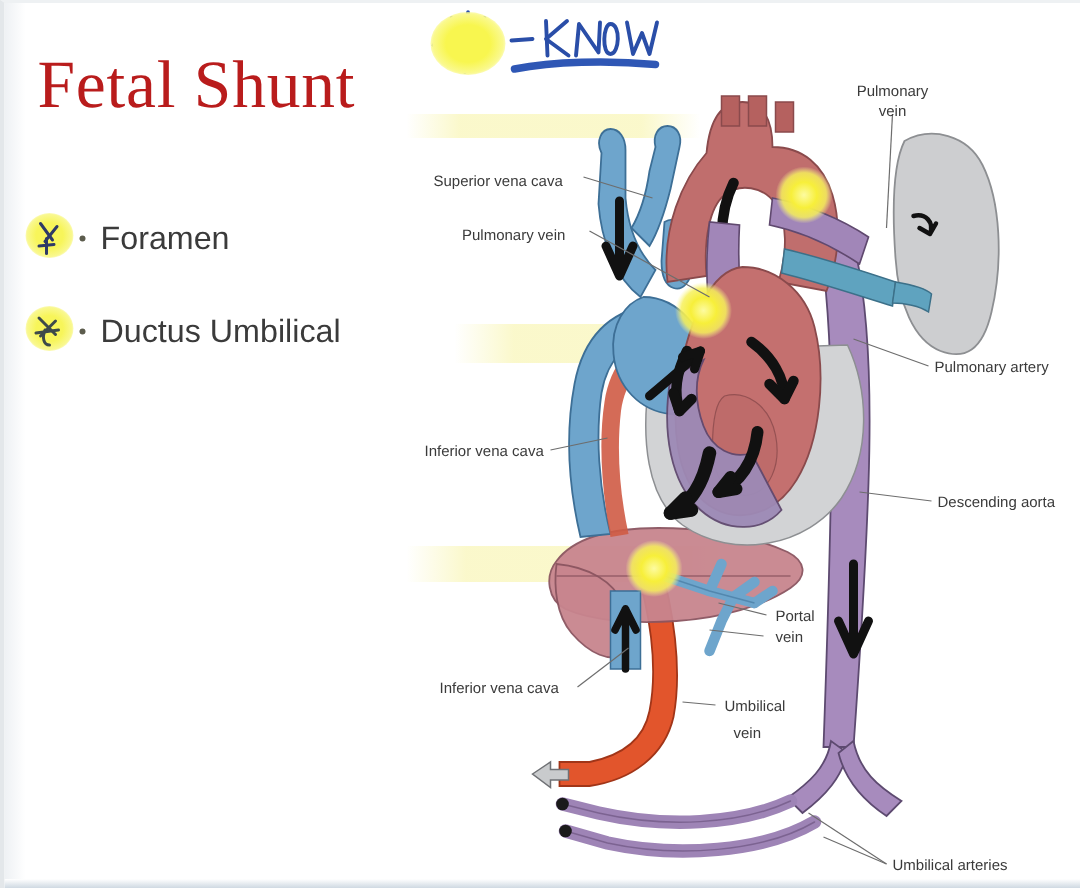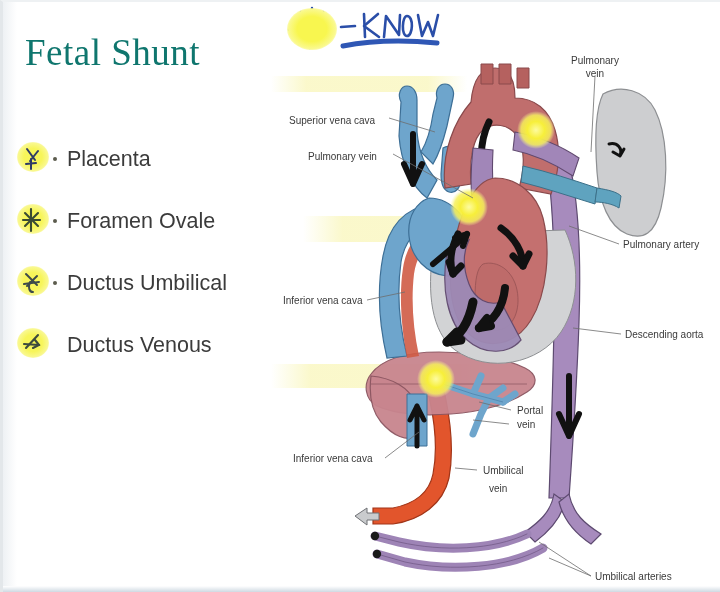--- a/index.html
+++ b/index.html
@@ -37,23 +37,23 @@
     background: linear-gradient(to bottom, #ffffff, #cfd9e2);
     z-index: 5;
   }
 
   
   .title {
     position: absolute;
     left: 22px;
     top: 32px;
     font-family: "Liberation Serif", serif;
-    font-size: 37px;
+    font-size: 45px;
     line-height: 1;
-    color: #0f766e;
+    color: #b91c1c;
     letter-spacing: 0.5px;
     white-space: nowrap;
   }
 
   
   .bullets {
     position: absolute;
     left: 10px;
     top: 126px;
     width: 262px;
@@ -178,69 +178,40 @@
         <svg width="30" height="30" viewBox="0 0 30 30">
           <g stroke="#2e3a66" stroke-width="2" fill="none" stroke-linecap="round">
             <path d="M9 6 L17 17"></path>
             <path d="M20 8 L12 18"></path>
             <path d="M13 16 L13 26"></path>
             <path d="M8 21 L18 20"></path>
           </g>
         </svg>
       </span>
       <span class="bullet-dot"></span>
-      <span class="bullet-label">Placenta</span>
+      <span class="bullet-label">Foramen</span>
     </div>
 
-    <div class="bullet-row">
-      <span class="bullet-mark">
-        <span class="hl-blob"></span>
-        <svg width="30" height="30" viewBox="0 0 30 30">
-          <g stroke="#3a4a33" stroke-width="2.1" fill="none" stroke-linecap="round">
-            <path d="M7 8 L20 21"></path>
-            <path d="M20 8 L7 21"></path>
-            <path d="M13 4 L13 26"></path>
-            <path d="M5 15 L22 15"></path>
-          </g>
-        </svg>
-      </span>
-      <span class="bullet-dot"></span>
-      <span class="bullet-label">Foramen Ovale</span>
-    </div>
 
     <div class="bullet-row">
       <span class="bullet-mark">
         <span class="hl-blob"></span>
         <svg width="30" height="30" viewBox="0 0 30 30">
           <g stroke="#3d4a4a" stroke-width="2" fill="none" stroke-linecap="round">
             <path d="M8 7 L19 18"></path>
             <path d="M19 9 L9 19"></path>
             <path d="M6 17 L21 15"></path>
             <path d="M12 15 C10 20 11 25 15 25"></path>
           </g>
         </svg>
       </span>
       <span class="bullet-dot"></span>
       <span class="bullet-label">Ductus Umbilical</span>
     </div>
 
-    <div class="bullet-row">
-      <span class="bullet-mark">
-        <span class="hl-blob"></span>
-        <svg width="30" height="30" viewBox="0 0 30 30">
-          <g stroke="#3d4a3d" stroke-width="2.1" fill="none" stroke-linecap="round">
-            <path d="M20 6 L8 19"></path>
-            <path d="M6 15 L21 16"></path>
-            <path d="M15 19 L21 16 L17 11"></path>
-          </g>
-        </svg>
-      </span>
-      <span class="bullet-dot" style="background:transparent;"></span>
-      <span class="bullet-label">Ductus Venous</span>
-    </div>
 
   </div>
 
   <div class="diagram">
     <svg width="458" height="592" viewBox="262 0 458 592" xmlns="http://www.w3.org/2000/svg">
 
       <defs>
         <radialGradient id="shuntGlow" cx="50%" cy="50%" r="50%">
           <stop offset="0%" stop-color="#fdfba0"></stop>
           <stop offset="45%" stop-color="#f7ef3a"></stop>

